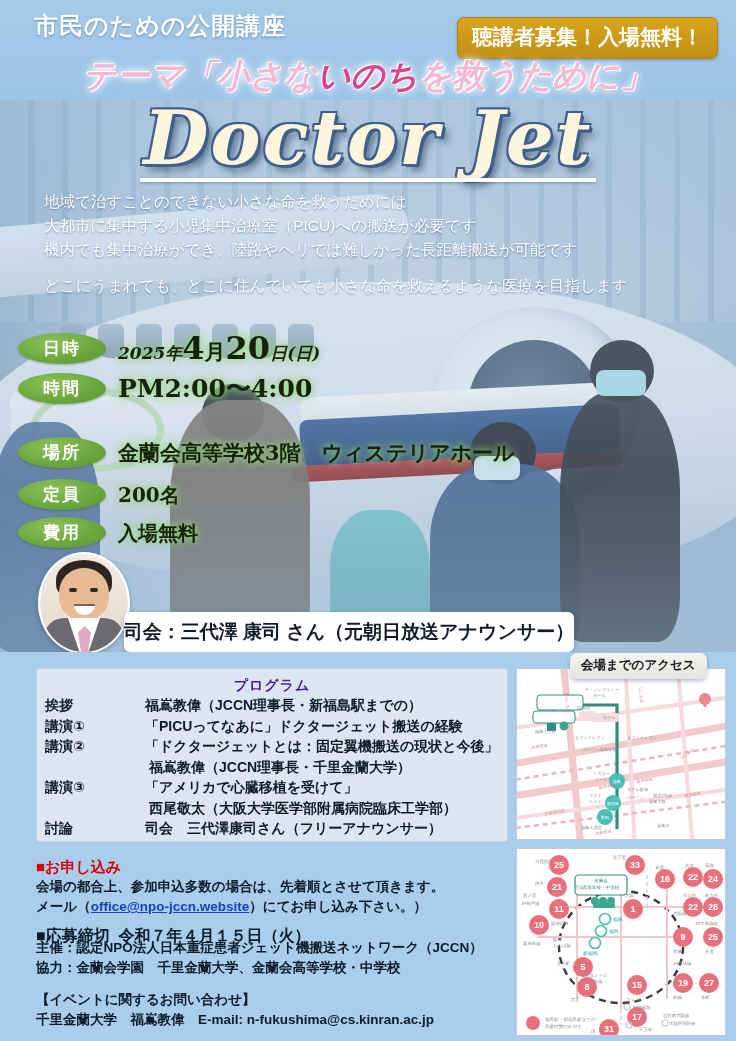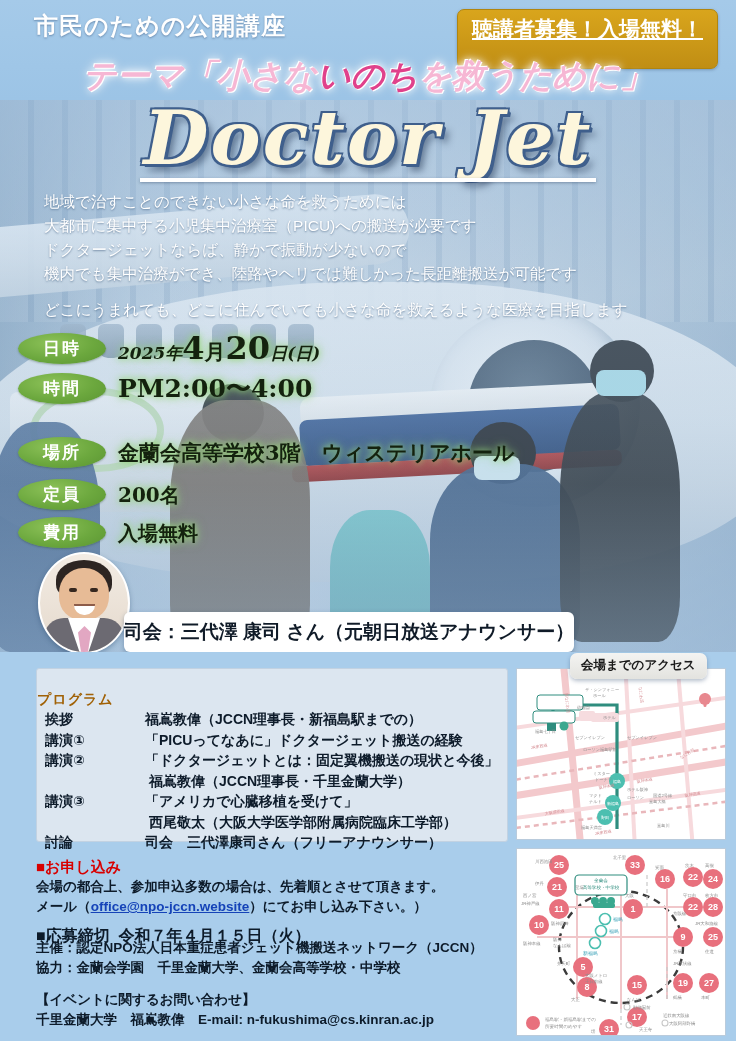--- a/index.html
+++ b/index.html
@@ -31,32 +31,31 @@
     left: 34px; top: 10px;
     font-size: 24px;
     font-weight: bold;
     color: #ffffff;
     letter-spacing: 1px;
     text-shadow: 0 1px 2px rgba(60,90,130,.55);
     white-space: nowrap;
   }
   .recruit-badge {
     position: absolute;
-    right: 18px; top: 9px;
+    right: 18px; top: 17px;
     background: linear-gradient(180deg, #d9a51c 0%, #c08e14 100%);
     border: 1px solid #b0850f;
     border-radius: 7px;
     color: #ffffff;
     font-size: 21px;
     font-weight: bold;
-    padding: 5px 14px 25px 14px;
+    padding: 5px 14px 7px 14px;
     letter-spacing: 0px;
     box-shadow: 0 1px 3px rgba(40,60,90,.35);
     white-space: nowrap;
-    text-decoration: underline;
   }
   .theme-line {
     position: absolute;
     left: 0; top: 54px;
     width: 736px;
     text-align: center;
     font-family: "DejaVu Serif", "Liberation Serif", serif;
     font-size: 33px;
     font-weight: bold;
     font-style: italic;
@@ -323,24 +322,25 @@
   }
   .program-box {
     position: absolute;
     left: 36px; top: 668px;
     width: 470px; height: 172px;
     background: #dce6f0;
     border: 1px solid #c2d2e2;
     border-radius: 3px;
   }
   .program-title {
+    text-align: center;
     font-size: 14px;
     font-weight: bold;
-    color: #a16207;
-    padding-top: 22px;
+    color: #4c1d95;
+    padding-top: 8px;
     letter-spacing: 1px;
   }
   .prog-line {
     font-size: 14px;
     line-height: 20.5px;
     color: #0d1b2a;
     font-weight: bold;
     white-space: nowrap;
     padding-left: 8px;
   }
@@ -429,21 +429,20 @@
   <div class="recruit-badge">聴講者募集！入場無料！</div>
 
   <div class="theme-line"><span>テーマ「小さな</span><span class="accent">いのち</span><span>を救うために」</span></div>
 
   <div class="doctor-jet">Doctor Jet</div>
   <div class="title-rule"></div>
 
   <div class="desc">
     <div>地域で治すことのできない小さな命を救うためには</div>
     <div>大都市に集中する小児集中治療室（PICU)への搬送が必要です</div>
-    <div>ドクタージェットならば、静かで振動が少ないので</div>
     <div>機内でも集中治療ができ、陸路やヘリでは難しかった長距離搬送が可能です</div>
     <span class="gap"></span>
     <div>どこにうまれても、どこに住んでいても小さな命を救えるような医療を目指します</div>
   </div>
 
   <div class="info-list">
 
     <div class="info-row-abs row-date">
       <div class="info-pill">日時</div>
       <div class="info-val v-date"><span class="mid">2025年</span><span class="big">4</span><span>月</span><span class="big">20</span><span class="mid">日(日)</span></div>

